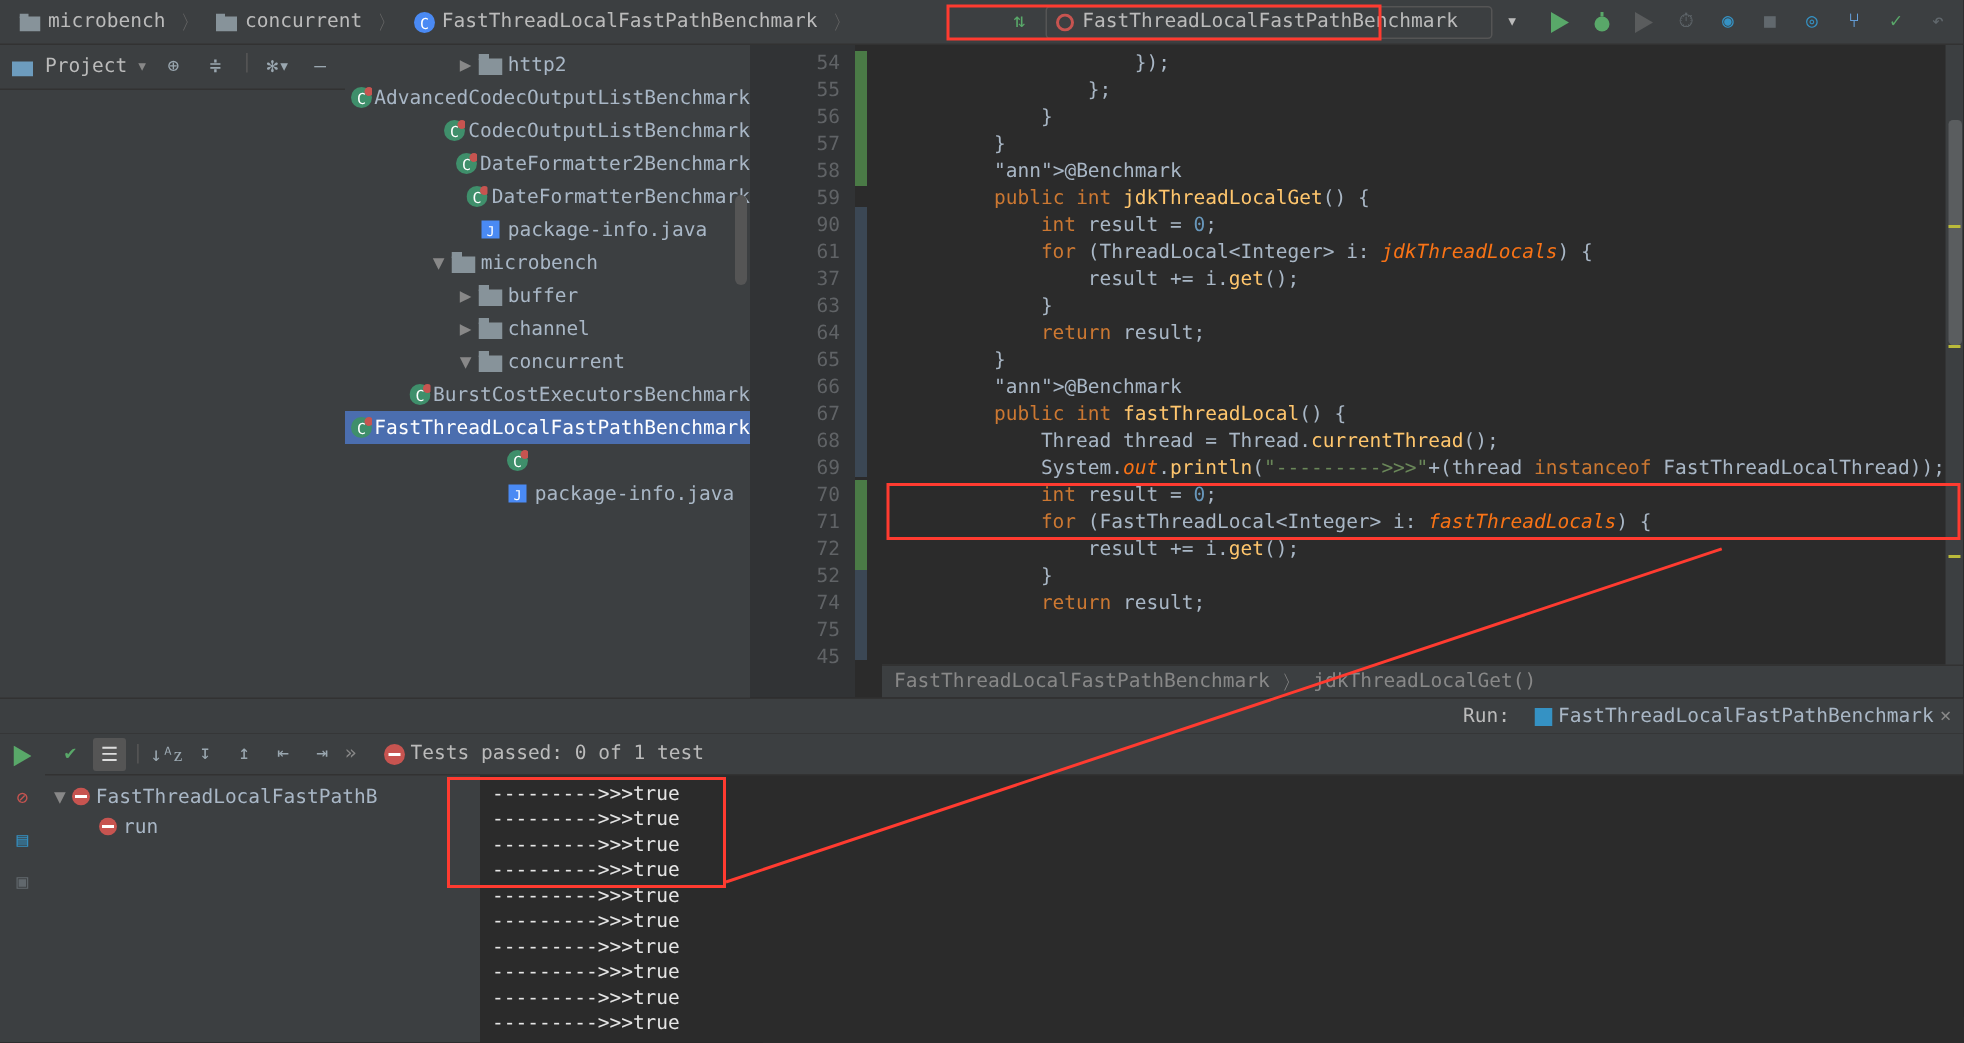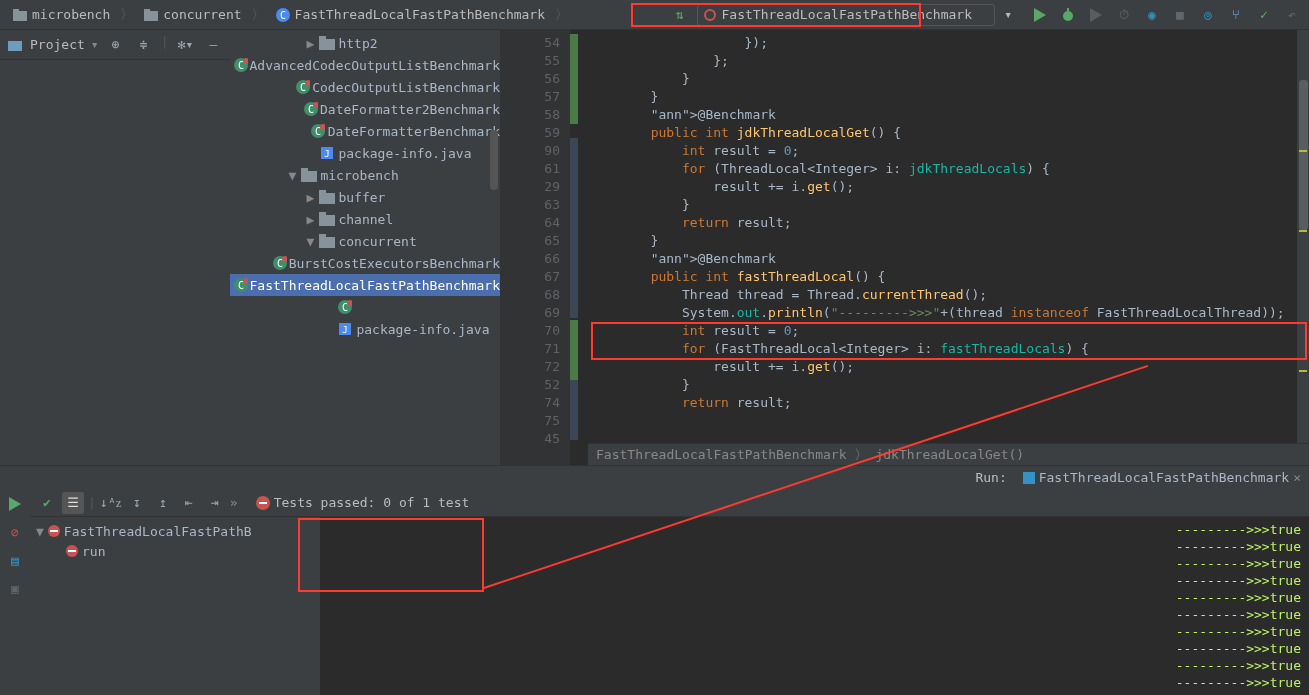--- a/index.html
+++ b/index.html
@@ -32,44 +32,44 @@
   .tree { flex:1; overflow:hidden; padding-top:2px; position:relative;}
   .row { display:flex; align-items:center; height:22px; white-space:nowrap; padding-left:0;}
   .row.sel { background:#4b6eaf; color:#fff;}
   .row .indent { display:inline-block;}
   .arrow { width:16px; text-align:center; color:#888; display:inline-block;}
   .ico { width:18px; height:16px; display:inline-flex; align-items:center; justify-content:center;}
   .node-label { padding-left:2px;}
   .sb-scroll-thumb { position:absolute; right:2px; top:100px; width:8px; height:60px; background:#555; border-radius:4px;}
 
   
-  .editor { flex:1; background:#2b2b2b; display:flex; position:relative; overflow:hidden;}
+  .editor { flex:1; background:#2b2b2b; display:flex; position:relative; overflow:hidden;gap:12px;}
   .gutter { width:70px; background:var(--gutter); text-align:right; padding:4px 10px 0 0; color:var(--gutter-fg); line-height:18px;}
   .gstripe { position:absolute; left:70px; top:0; bottom:0; width:10px; }
   .gstripe .mark { position:absolute; left:0; width:8px;}
   .code { padding:4px 0 0 18px; line-height:18px; white-space:pre; font-family:inherit;}
   .code .kw { color:var(--kw);} .code .str{color:var(--str);}
   .code .num{color:var(--num);} .code .meth{color:var(--meth); font-weight:normal;}
-  .code .fld{color:#14b8a6; }
+  .code .fld{color:#f97316; font-style:italic;}
   .ed-crumb { position:absolute; left:88px; right:0; bottom:0; height:22px; background:#3c3f41; display:flex; align-items:center; gap:8px; padding:0 8px; color:#888; border-top:1px solid var(--border);}
   .ed-scroll-track { position:absolute; right:0; top:0; bottom:22px; width:12px; background:#3c3f41;}
   .ed-scroll-thumb { position:absolute; right:1px; top:50px; width:9px; height:150px; background:#5a5d5f; border-radius:3px;}
   .warn-dot { position:absolute; right:2px; width:8px; height:2px; background:#baba3a;}
 
   
   .runbar { height:24px; background:var(--bg-panel); display:flex; align-items:center; border-top:1px solid var(--border);justify-content:flex-end; }
   .runbar .tab { display:flex; align-items:center; gap:4px; padding:0 8px; height:24px; }
   .runpane { height:206px; background:#2b2b2b; display:flex; }
   .run-left { width:30px; background:var(--bg-panel); display:flex; flex-direction:column; align-items:center; gap:6px; padding-top:4px;}
   .run-mid { flex:1; display:flex; flex-direction:column;}
   .run-toolbar { height:30px; background:var(--bg-panel); display:flex; align-items:center; gap:4px; padding:0 6px; border-bottom:1px solid var(--border);}
   .run-body { flex:1; display:flex; }
   .test-tree { width:290px; background:#3c3f41; padding:4px 0;}
   .test-row { display:flex; align-items:center; height:20px; padding-left:6px; gap:4px;}
-  .console { flex:1; background:#2b2b2b; padding:4px 8px; line-height:17px; color:#bef264;text-align:right;}
+  .console { flex:1; background:#2b2b2b; padding:4px 8px; line-height:17px; color:#e5e5e5;}
 
   
   .annot-line { position:absolute; background:var(--red); height:2px; transform-origin:left center; z-index:60; pointer-events:none;}
 
   
   svg { display:block; }
 </style>
 </head>
 <body>
 
@@ -337,21 +337,21 @@
   <div class="editor">
     <div class="gutter" id="gutter">
         <div>54</div>
         <div>55</div>
         <div>56</div>
         <div>57</div>
         <div>58</div>
         <div>59</div>
         <div>90</div>
         <div>61</div>
-        <div>29</div>
+        <div>37</div>
         <div>63</div>
         <div>64</div>
         <div>65</div>
         <div>66</div>
         <div>67</div>
         <div>68</div>
         <div>69</div>
         <div>70</div>
         <div>71</div>
         <div>72</div>

